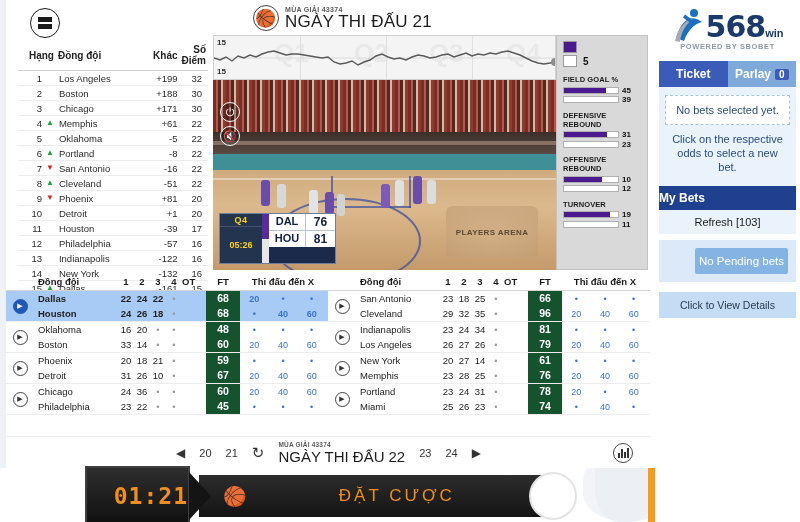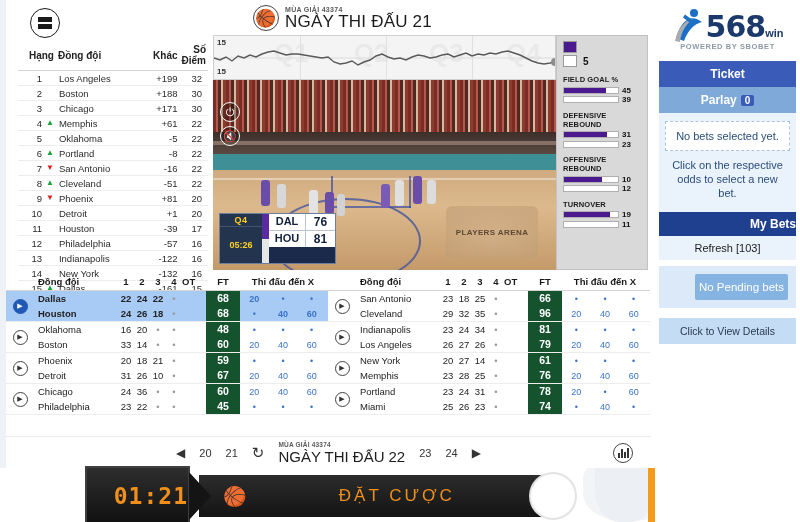--- a/index.html
+++ b/index.html
@@ -195,30 +195,30 @@
   .chart-ic i { display:block; width:2px; background:#333; }
 
   
   .sidebar { position:absolute; left:655px; top:0; width:145px; height:522px; background:#fff; z-index:3; }
   .logo-wrap { padding: 8px 6px 4px; text-align:center; }
   .logo-row { display:flex; align-items:center; justify-content:center; }
   .logo-txt { font-size:30px; font-weight:bold; color:#1b3a6b; letter-spacing:-1px; font-family:"DejaVu Sans",sans-serif;}
   .logo-win { font-size:11px; font-weight:bold; color:#1b3a6b; align-self:flex-end; margin-bottom:5px; }
   .logo-sub { font-size:7.5px; font-weight:bold; color:#8e99a8; letter-spacing:.6px; margin-top:-2px;}
 
-  .tabs { display:flex; margin: 6px 4px 0; flex-direction: column; }
+  .tabs { display:flex; margin: 6px 4px 0; }
   .tab { flex:1; text-align:center; padding:6px 0; font-size:12px; font-weight:bold; color:#fff; }
   .tab.active { background:#3a5bb8; }
   .tab.inactive { background:#7ea9d8; display:flex; align-items:center; justify-content:center; gap:4px;}
   .tab-badge { background:#3a5bb8; color:#fff; font-size:10px; padding:0 4px; border-radius:2px; }
 
   .ticket-body { margin:0 4px; background:#eaf2fb; padding:8px 6px; }
   .nobets { border:1px dashed #a9c3e0; background:#fff; color:#2a4d7a; font-size:11px; text-align:center; padding:8px 4px; }
   .hintmsg { color:#2a4d7a; font-size:11px; text-align:center; padding:7px 2px 4px; line-height:14px; }
-  .mybets { background:#1f3f8f; color:#fff; font-size:12px; font-weight:bold; text-align:right; padding:5px 0; margin:0 4px;}
+  .mybets { background:#1f3f8f; color:#fff; font-size:12px; font-weight:bold; text-align:left; padding:5px 0; margin:0 4px;}
   .refresh { background:#eaf2fb; color:#1c1c1c; font-size:11px; text-align:center; padding:6px 0; margin:0 4px;}
   .pendwrap { background:#dbe9f9; margin:6px 4px 0; padding:8px 8px; }
   .pending { background:#85b4e2; color:#fff; font-size:11.5px; text-align:center; padding:7px 0; border-radius:2px;margin-left:28px; }
   .details { background:#c5dcf5; color:#2a3a4d; font-size:10.5px; text-align:center; padding:7px 0; margin:10px 4px 0; }
 
   
   .banner {
     position:absolute; left:85px; top:472px; width:490px; height:48px; z-index:4;
     display:flex; align-items:center;
   }

